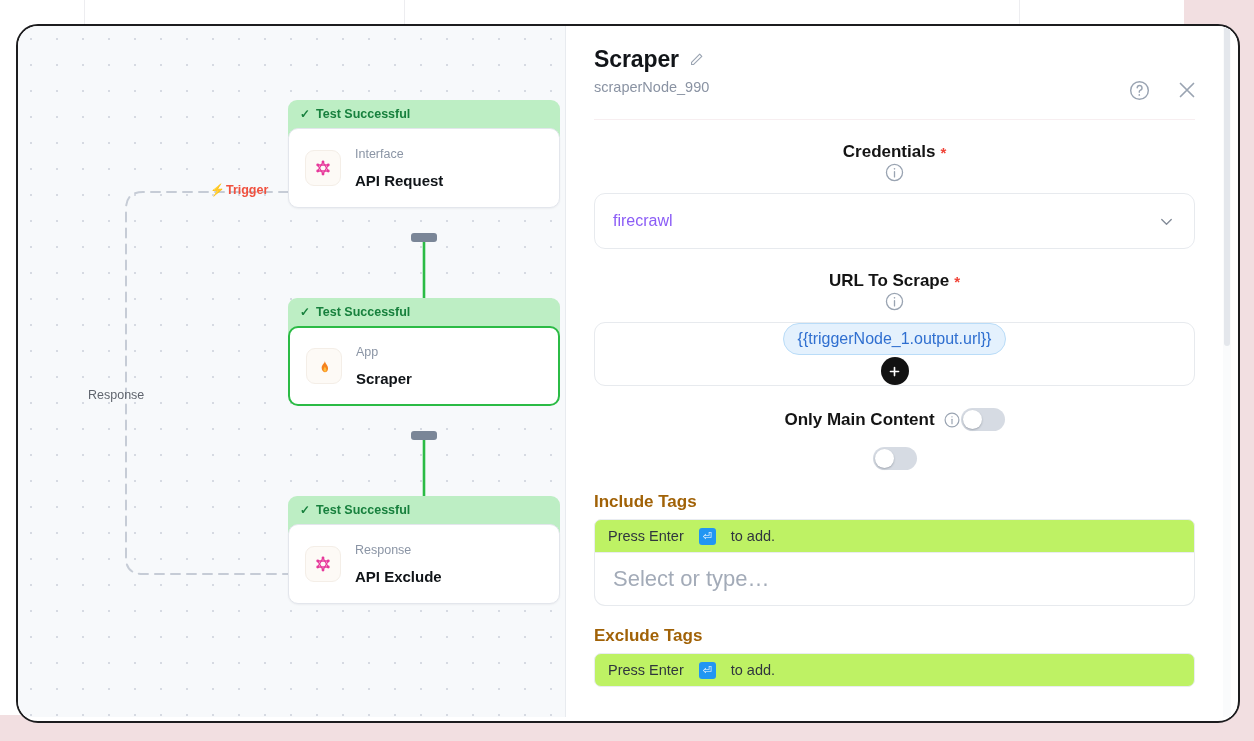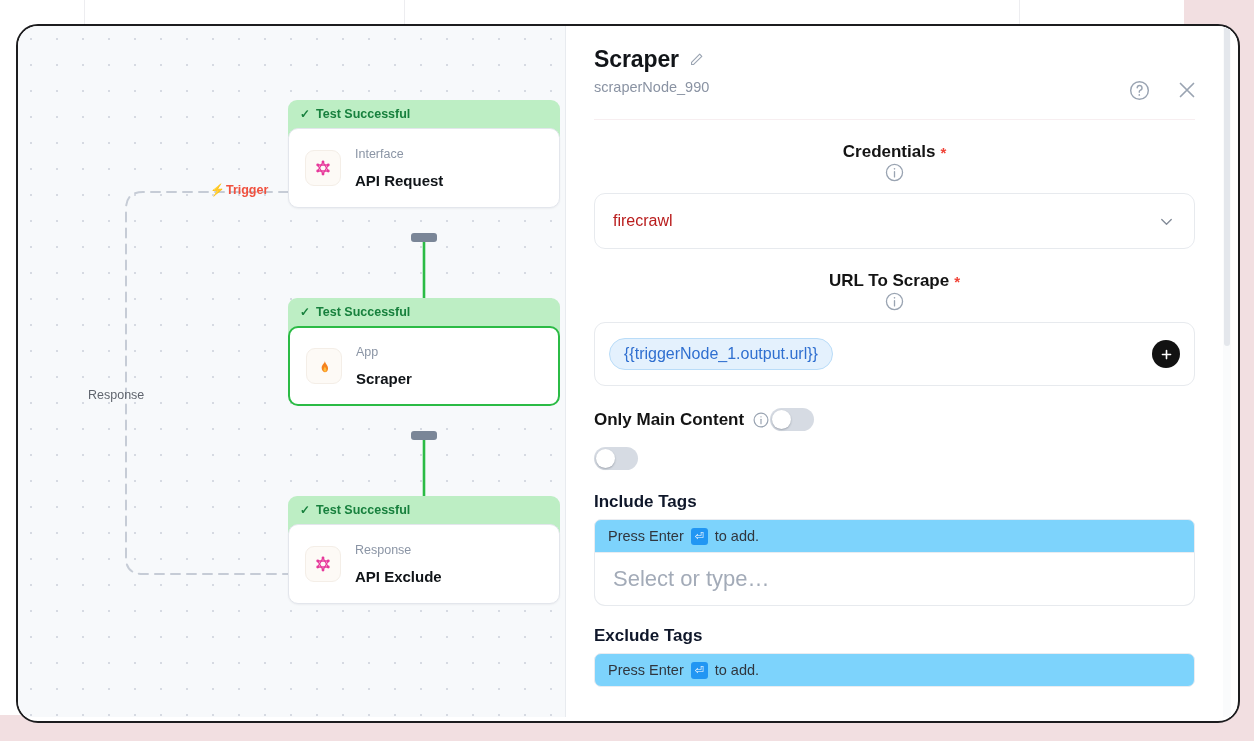--- a/index.html
+++ b/index.html
@@ -262,37 +262,38 @@
   .info-icon { color: #9aa4b2; display: flex; align-items: center; cursor: pointer;}
 
   .select-box {
     height: 54px;
     border: 1px solid #e7eaee;
     border-radius: 11px;
     display: flex;
     align-items: center;
     padding: 0 18px;
     font-size: 16px;
-    color: #b91c1c;
+    color: #8b5cf6;
     justify-content: space-between;
     background: #fff;
     cursor: pointer;
     text-align: center;
   }
   .chev { color: #848c99; display:flex; align-items:center;}
 
   .token-box {
     min-height: 62px;
     border: 1px solid #e7eaee;
     border-radius: 11px;
     display: flex;
     align-items: center;
     padding: 0 14px 0 14px;
     background: #fff;
     justify-content: space-between;
+    flex-direction: column;
   }
   .token {
     background: #e4f1fd;
     border: 1px solid #b9dcf8;
     color: #2f6fd0;
     border-radius: 999px;
     padding: 6px 14px;
     font-size: 16px;
     white-space: nowrap;
     cursor: pointer;
@@ -305,21 +306,21 @@
     display: flex;
     align-items: center;
     justify-content: center;
     flex: 0 0 28px;
     cursor: pointer;
   }
 
   .toggle-row {
     display: flex;
     align-items: center;
-    justify-content: flex-start;
+    justify-content: center;
     margin-bottom: 16px;
   }
   .toggle-row .field-label { font-size: 17px; gap: 8px;}
   .toggle {
     width: 44px; height: 23px;
     border-radius: 999px;
     background: #d6dbe3;
     position: relative;
     flex: 0 0 44px;
     cursor: pointer;
@@ -329,31 +330,31 @@
     left: 2px; top: 2px;
     width: 19px; height: 19px;
     border-radius: 50%;
     background: #ffffff;
     box-shadow: 0 1px 2px rgba(16,24,40,.28);
   }
 
   .tags-label {
     font-size: 17px;
     font-weight: 700;
-    color: #0f172a;
+    color: #a16207;
     margin-bottom: 7px;
   }
   .hint-bar {
-    background: #7dd3fc;
+    background: #bef264;
     border: 1px solid #e9ecf1;
     border-radius: 7px 7px 0 0;
     height: 32px;
     display: flex;
     align-items: center;
-    gap: 7px;
+    gap: 15px;
     padding: 0 13px;
     font-size: 14.5px;
     color: #30363e;
   }
   .enter-key {
     width: 17px; height: 17px;
     background: #2196f3;
     border-radius: 3px;
     color: #fff;
     font-size: 11px;

